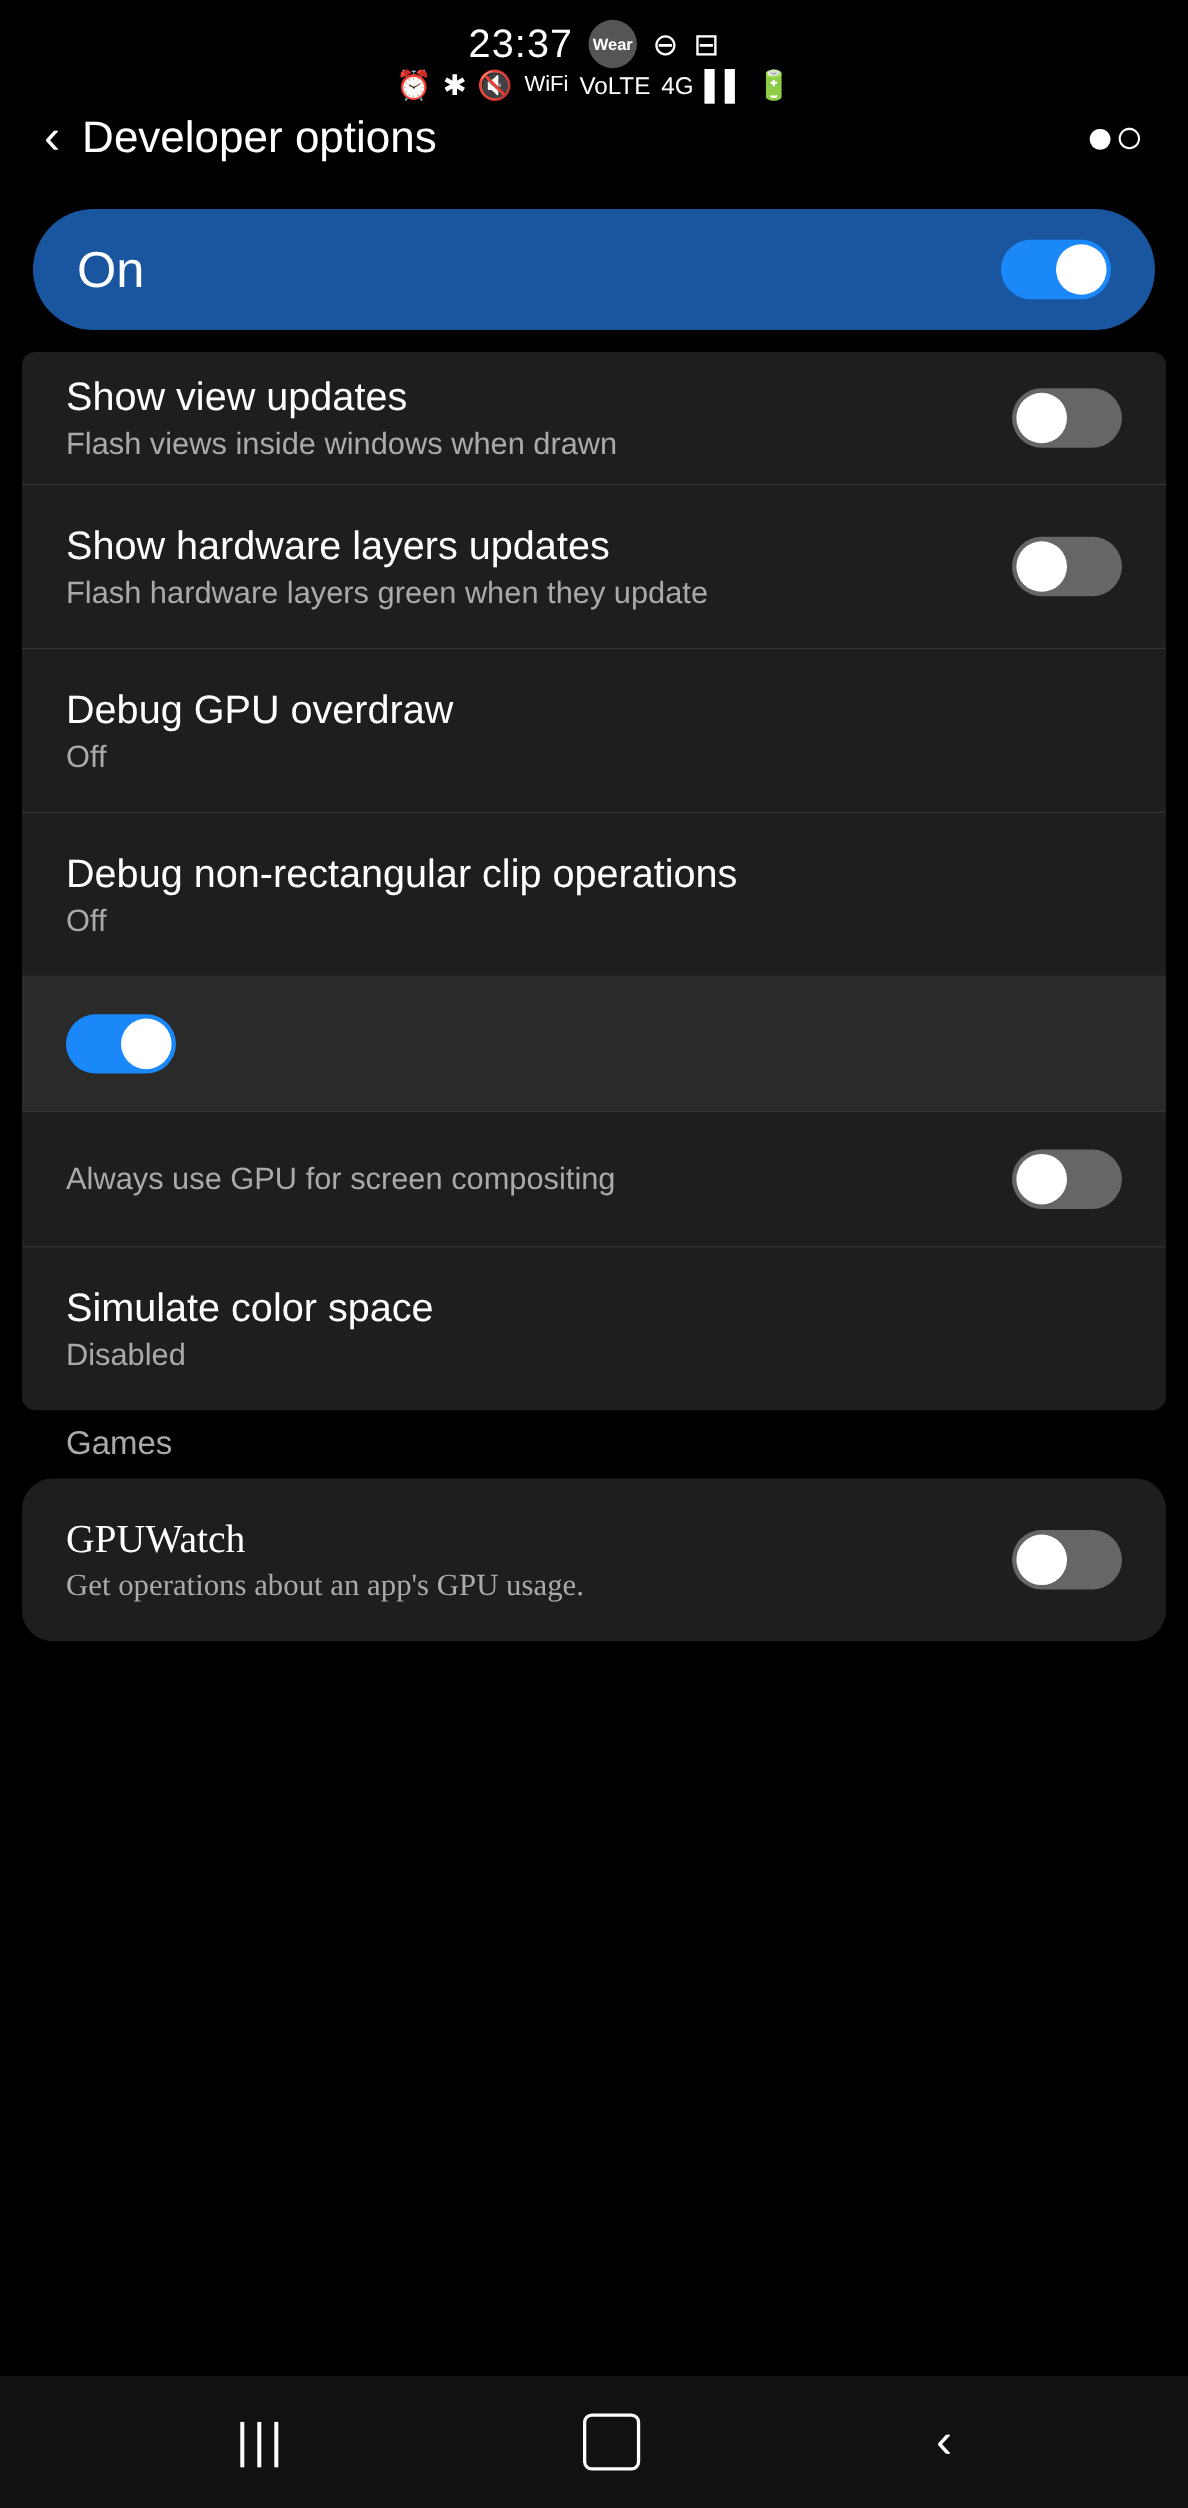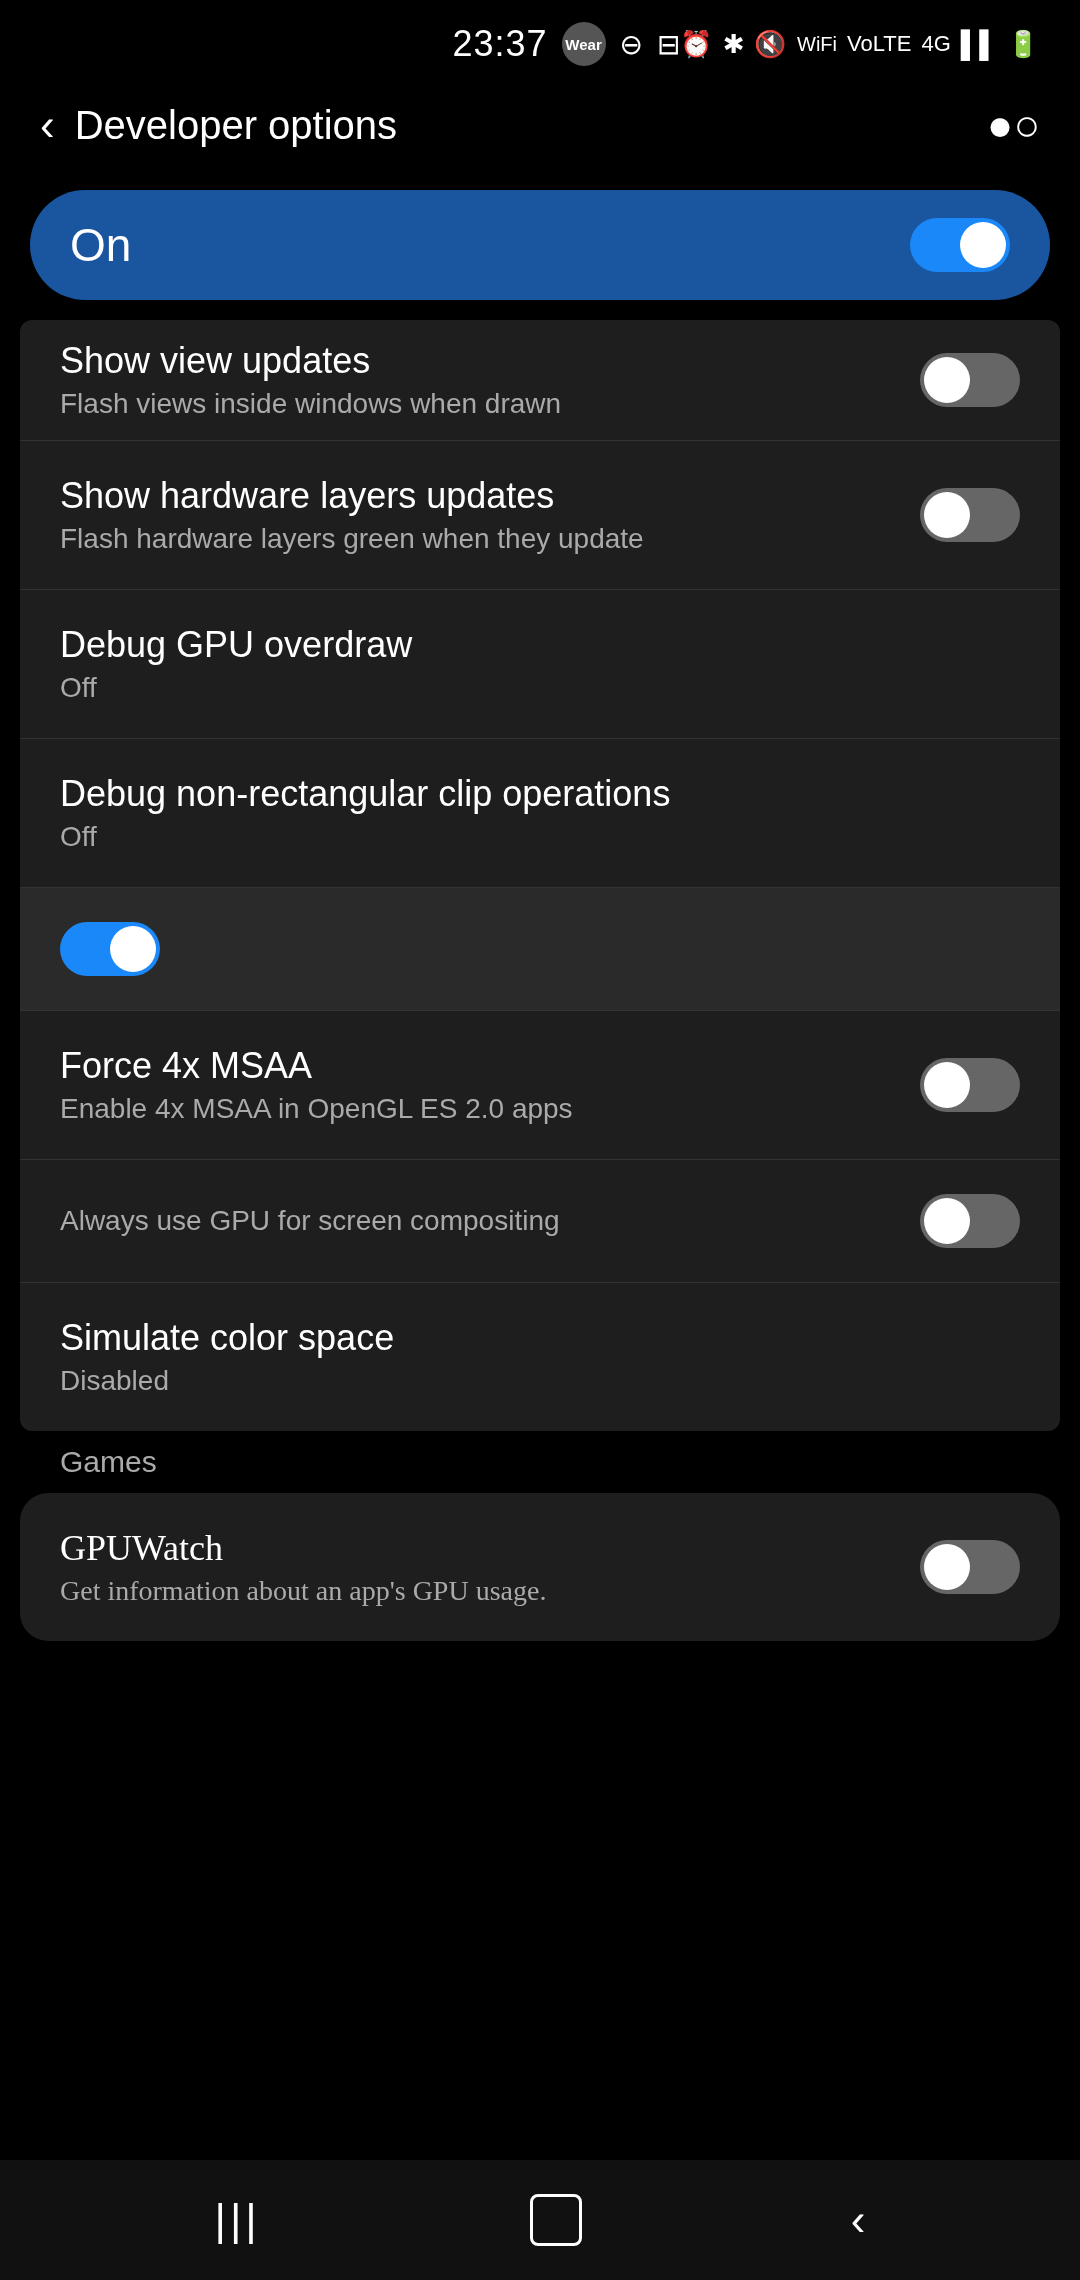--- a/index.html
+++ b/index.html
@@ -11,23 +11,24 @@
       font-family: 'Segoe UI', sans-serif;
       width: 1080px;
       min-height: 2280px;
       overflow-x: hidden;
     }
 
     
     .status-bar {
       display: flex;
       align-items: center;
-      justify-content: flex-end;
+      justify-content: space-between;
       padding: 18px 40px 10px 40px;
       height: 80px;
+      flex-direction: column;
     }
     .status-left {
       display: flex;
       align-items: center;
       gap: 14px;
     }
     .status-time {
       font-size: 36px;
       font-weight: 400;
       color: #fff;
@@ -276,29 +277,20 @@
       <div class="settings-subtitle">Off</div>
     </div>
   </div>
 
   <div class="settings-item highlighted">
     <div class="toggle on">
       <div class="toggle-knob"></div>
     </div>
   </div>
 
-  <div class="settings-item">
-    <div class="settings-text">
-      <div class="settings-title">Force 4x MSAA</div>
-      <div class="settings-subtitle">Enable 4x MSAA in OpenGL ES 2.0 apps</div>
-    </div>
-    <div class="toggle off">
-      <div class="toggle-knob"></div>
-    </div>
-  </div>
 
   <div class="settings-item">
     <div class="settings-text">
       <div class="settings-subtitle">Always use GPU for screen compositing</div>
     </div>
     <div class="toggle off">
       <div class="toggle-knob"></div>
     </div>
   </div>
 
@@ -310,21 +302,21 @@
   </div>
 
 </div>
 
 <div class="section-label">Games</div>
 
 <div class="games-container">
   <div class="settings-item" style="border-bottom:none;">
     <div class="settings-text">
       <div class="settings-title">GPUWatch</div>
-      <div class="settings-subtitle">Get information about an app's GPU usage.</div>
+      <div class="settings-subtitle">Get operations about an app's GPU usage.</div>
     </div>
     <div class="toggle off">
       <div class="toggle-knob"></div>
     </div>
   </div>
 </div>
 
 <div style="height: 140px;"></div>
 
 <div class="nav-bar">

